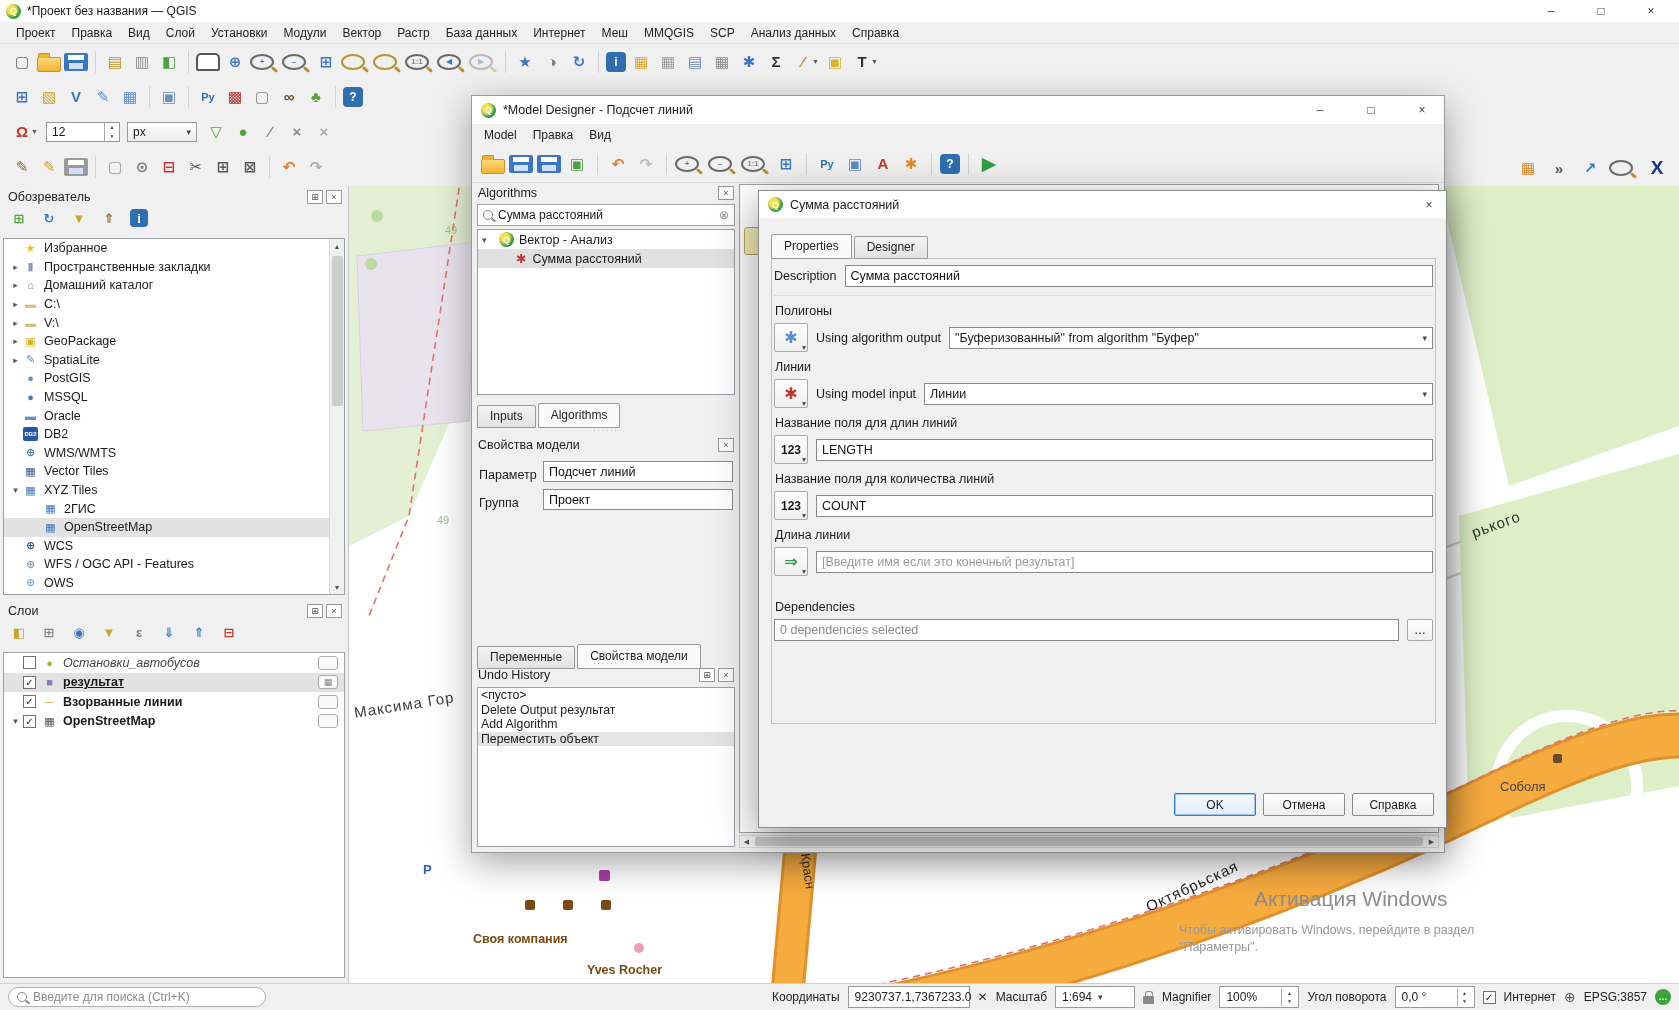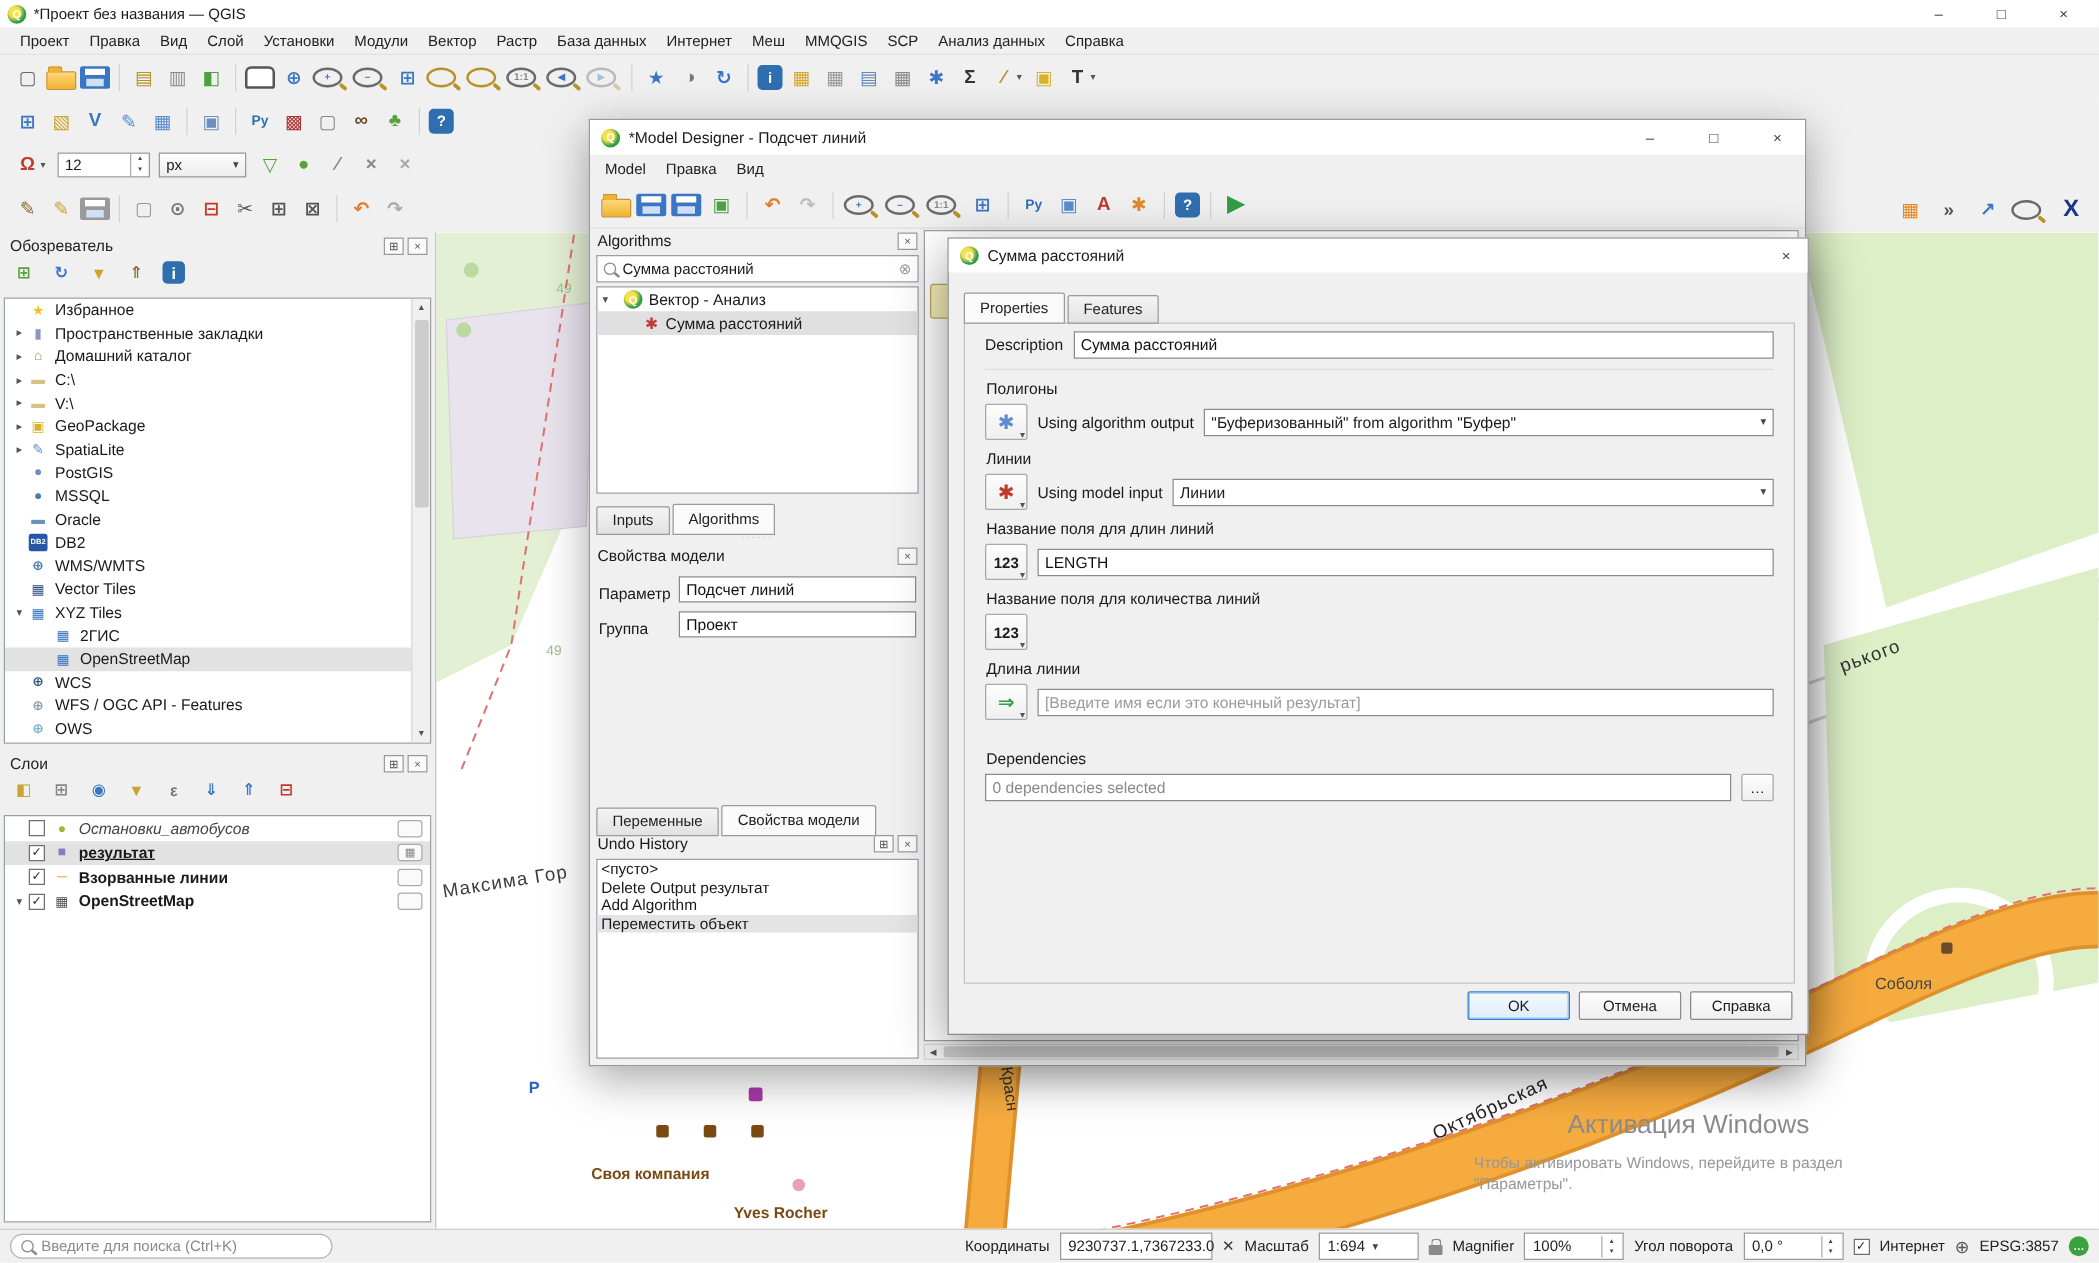--- a/index.html
+++ b/index.html
@@ -98,21 +98,21 @@
   .m-canvas{position:absolute;left:267px;top:88px;right:5px;bottom:19px;background:#fff;border:1px solid #9aa0a6;overflow:hidden}
   .frag{position:absolute;left:4px;top:42px;width:18px;height:28px;background:#f5edb8;border:1px solid #b8a85a;border-radius:3px}
   .m-hscroll{position:absolute;left:267px;right:5px;bottom:4px;height:13px;background:#f0f0f0;border:1px solid #d5d5d5;display:flex;align-items:center;font-size:7px;color:#555}
   .m-hscroll .thumb{height:9px;background:#c9c9c9;border-radius:2px;flex:1;margin:0 2px}
   .m-hscroll .sa{width:13px;text-align:center}
   
   #dialog{position:absolute;left:758px;top:190px;width:689px;height:638px;background:#f0f0f0;border:1px solid #8a8a8a;box-shadow:0 12px 40px rgba(0,0,0,.42);z-index:20}
   .d-title{height:27px;background:#fff;display:flex;align-items:center;gap:7px;padding-left:9px;font-size:12.5px}
   .d-title .sp{flex:1}
   .d-tabs{position:absolute;left:12px;top:43px;display:flex;align-items:flex-end;z-index:2}
-  .d-frame{position:absolute;left:12px;right:10px;top:67px;height:529px;border:1px solid #c2c2c2;background:#f0f0f0;padding:6px 16px}
+  .d-frame{position:absolute;left:12px;right:10px;top:67px;height:466px;border:1px solid #c2c2c2;background:#f0f0f0;padding:6px 2px}
   .drow{display:flex;align-items:center;gap:8px;margin-bottom:8px}
   .drow .dlab{flex:none;font-size:12.5px}
   .drow .inp{flex:1;height:22px}
   .dhr{border:none;border-top:1px solid #dcdcdc;margin:8px 0}
   .dh{font-size:12.5px;margin:4px 0 5px 1px;color:#1a1a1a}
   .dibtn{width:34px;height:29px;background:linear-gradient(#fdfdfd,#efefef);border:1px solid #a8a8a8;border-radius:2px;display:flex;align-items:center;justify-content:center;position:relative;font-weight:bold;font-size:12px;flex:none}
   .dibtn .sub{position:absolute;right:1px;bottom:-1px;font-size:8px;color:#555;font-weight:normal}
   .gear{font-size:16px}
   .combo{background:#fff;border:1px solid #8a8a8a;height:22px;display:flex;align-items:center;padding:0 5px;font-size:12.5px;flex:1;justify-content:space-between}
   .ph{color:#9a9a9a}
@@ -586,21 +586,21 @@
 
 <div id="dialog">
   <div class="d-title">
     <span class="qlogo">Q</span>
     <span>Сумма расстояний</span>
     <span class="sp"></span>
     <span class="wc" style="width:34px">×</span>
   </div>
   <div class="d-tabs">
     <span class="tab active">Properties</span>
-    <span class="tab">Features</span>
+    <span class="tab">Designer</span>
   </div>
   <div class="d-frame">
     <div class="drow">
       <span class="dlab">Description</span>
       <span class="inp">Сумма расстояний</span>
     </div>
     <hr class="dhr">
     <div class="dh">Полигоны</div>
     <div class="drow">
       <span class="dibtn">
@@ -632,20 +632,21 @@
         <span class="sub">▾</span>
       </span>
       <span class="inp">LENGTH</span>
     </div>
     <div class="dh">Название поля для количества линий</div>
     <div class="drow">
       <span class="dibtn">
         <span>123</span>
         <span class="sub">▾</span>
       </span>
+      <span class="inp">COUNT</span>
     </div>
     <div class="dh">Длина линии</div>
     <div class="drow">
       <span class="dibtn">
         <span style="color:#2f9e44;font-size:16px">⇒</span>
         <span class="sub">▾</span>
       </span>
       <span class="inp ph">[Введите имя если это конечный результат]</span>
     </div>
     <div class="dh" style="margin-top:24px">Dependencies</div>

